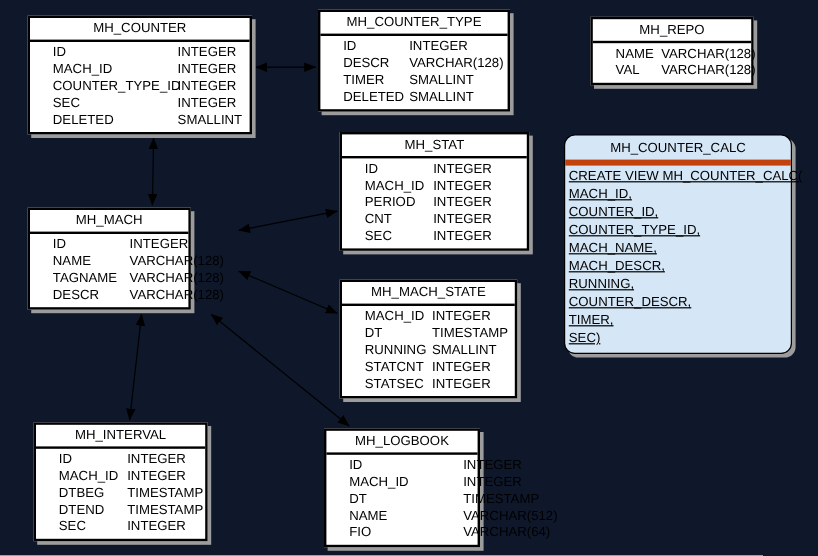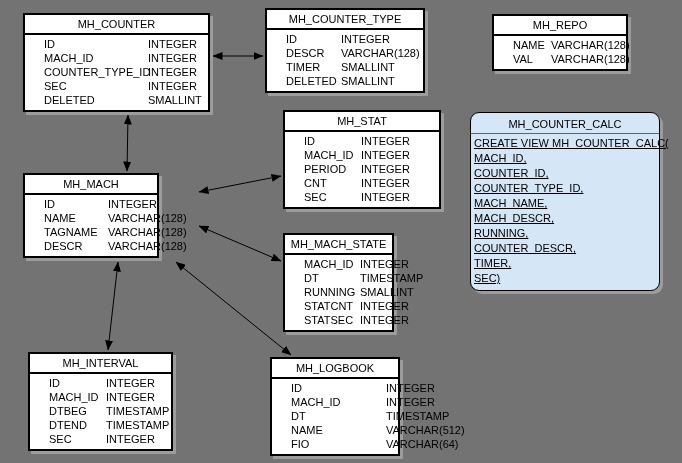--- a/index.html
+++ b/index.html
@@ -1,19 +1,19 @@
 <!DOCTYPE html>
 <html><head>
 <meta charset="utf-8">
 <style>
   html,body{margin:0;padding:0;background:#ffffff;}
   #canvas{
     position:relative;
     width:682px;height:463px;
-    background:#737373;
+    background:#0f172a;
     font-family:"Liberation Sans","DejaVu Sans",sans-serif;
     font-size:11px;
     color:#000;
     overflow:hidden;
   }
   #edges{position:absolute;left:0;top:0;width:682px;height:463px;pointer-events:none;}
 
   .tbl{
     position:absolute;
     box-sizing:border-box;
@@ -42,39 +42,39 @@
   #t-counter {left:23px; top:13px; width:187px;}
   #t-counter .fname{width:104px;}
   #t-ctype   {left:265px;top:8px;  width:160px;}
   #t-ctype .fname{width:55px;}
   #t-repo    {left:492px;top:14px; width:136px;}
   #t-repo .fname{width:38px;}
   #t-stat    {left:283px;top:110px;width:158px;}
   #t-stat .fname{width:57px;}
   #t-mach    {left:23px; top:173px;width:136px;}
   #t-mach .fname{width:64px;}
-  #t-mstate  {left:283px;top:233px;width:111px;}
+  #t-mstate  {left:283px;top:233px;width:148px;}
   #t-mstate .fname{width:56px;}
   #t-interval{left:28px; top:352px;width:145px;}
   #t-interval .fname{width:57px;}
   #t-logbook {left:270px;top:357px;width:130px;}
   #t-logbook .fname{width:95px;}
 
   
   #t-calc{
     left:470px;top:112px;width:190px;
     background:#d5e6f6;
     border:1px solid #000;
     border-radius:9px;
     box-shadow:3px 3px 0 #9c9c9c;
   }
   #t-calc .hd{
     line-height:18px;
     padding:2px 2px 0 2px;
-    border-bottom:1px solid #c2410c;
+    border-bottom:5px solid #c2410c;
   }
   #t-calc .bd{padding:2px 0 4px;text-decoration:underline;}
   .vline{line-height:15px;padding:0 2px 0 3px;white-space:nowrap;}
   .vline.ind{}
 </style>
 </head>
 <body>
 
 <div id="canvas">
 

